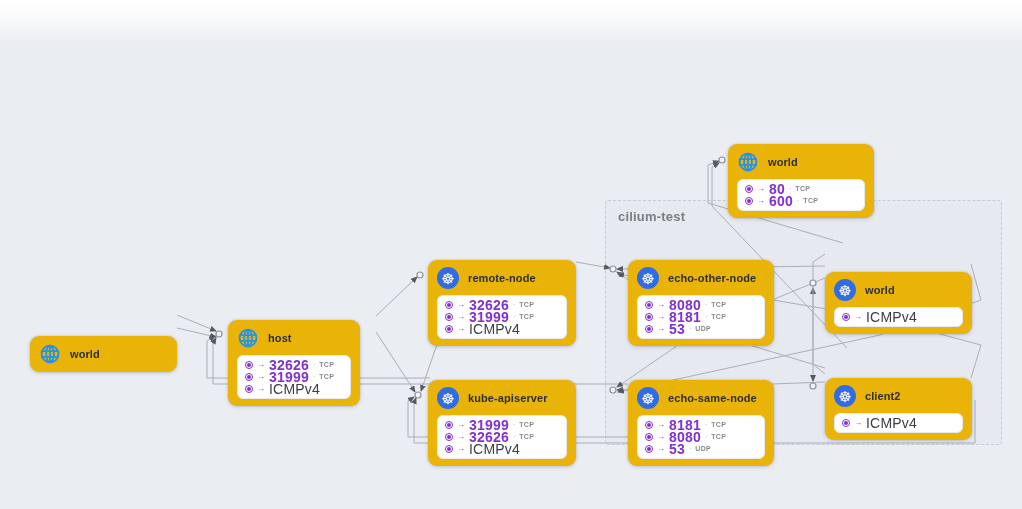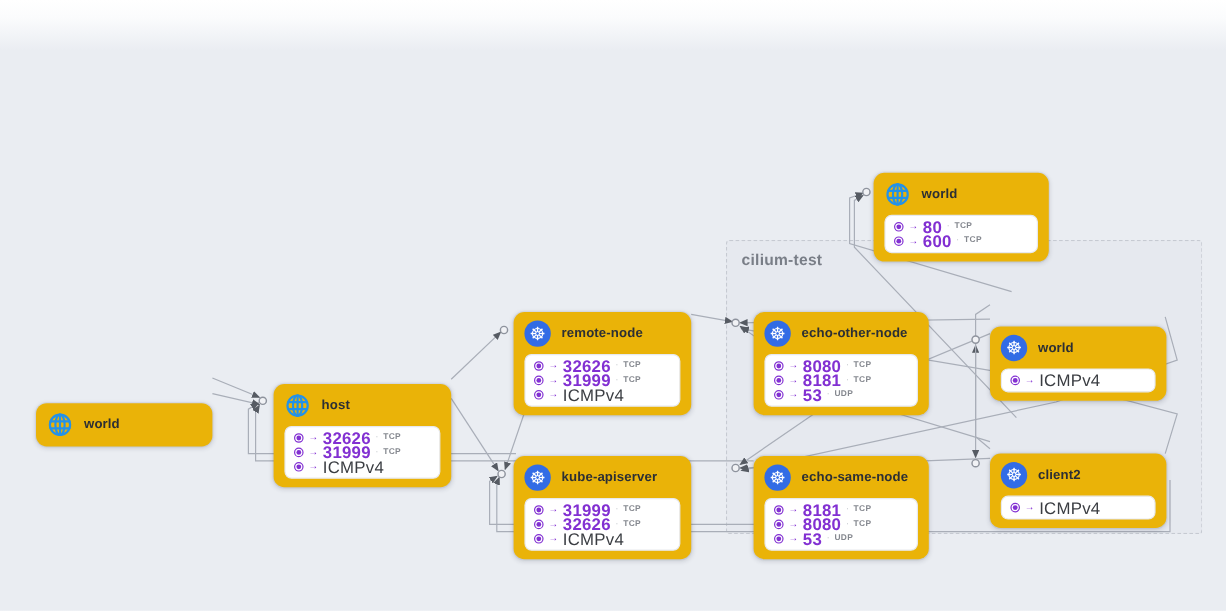--- a/index.html
+++ b/index.html
@@ -126,21 +126,21 @@
               <g fill="none" stroke="#2492e8" stroke-width="2" stroke-linecap="round">
                 <circle cx="12" cy="12" r="9.2"></circle>
                 <ellipse cx="12" cy="12" rx="4.2" ry="9.2"></ellipse>
                 <path d="M3.4 8.8h17.2M3.4 15.2h17.2M12 2.8v18.4"></path>
               </g>
             </svg>
           </span>
           <span class="node-title">world</span>
         </div>
       </div>
-      <div class="node-card" style="left: 228px; top: 288px; width: 148px;">
+      <div class="node-card" style="left: 228px; top: 288px; width: 132px;">
         <div class="node-header">
           <span class="node-icon">
             <svg viewBox="0 0 24 24" width="22" height="22">
               <g fill="none" stroke="#2492e8" stroke-width="2" stroke-linecap="round">
                 <circle cx="12" cy="12" r="9.2"></circle>
                 <ellipse cx="12" cy="12" rx="4.2" ry="9.2"></ellipse>
                 <path d="M3.4 8.8h17.2M3.4 15.2h17.2M12 2.8v18.4"></path>
               </g>
             </svg>
           </span>

